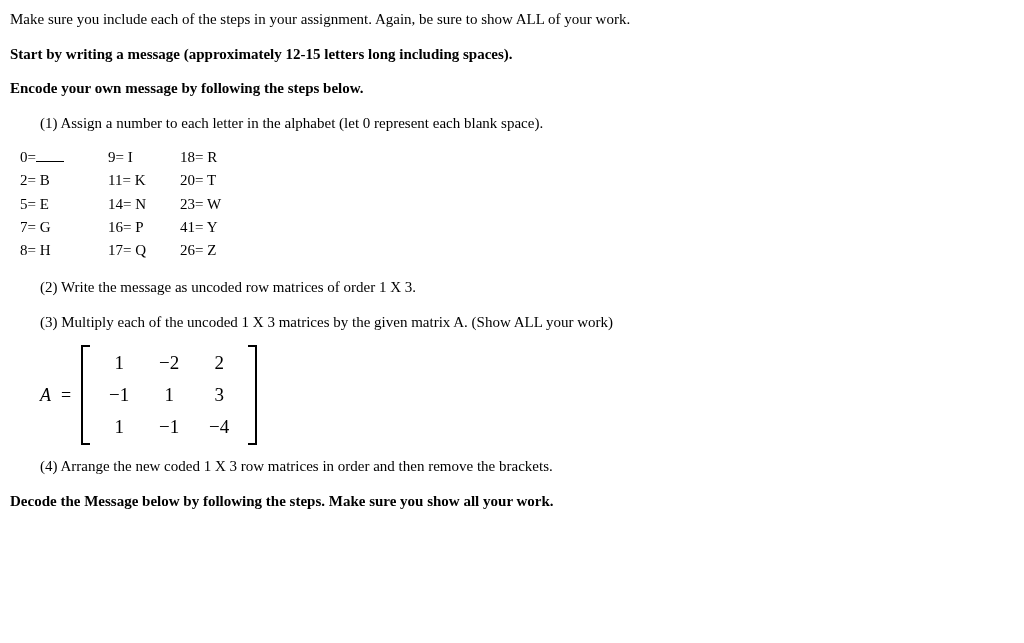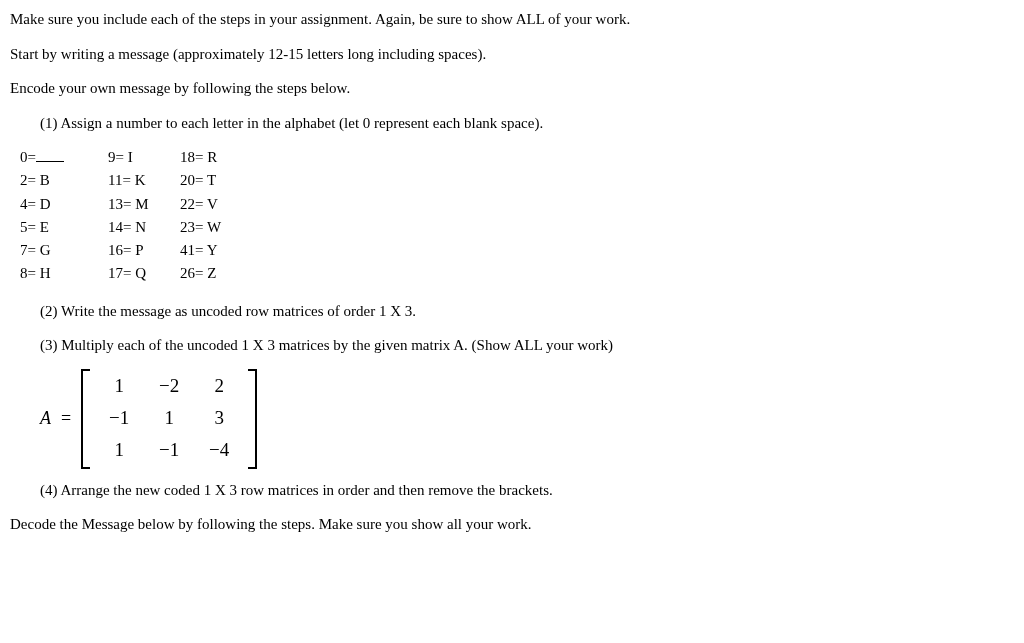--- a/index.html
+++ b/index.html
@@ -13,21 +13,21 @@
       line-height: 1.5;
       color: #000;
       background: #fff;
       width: 1024px;
       padding: 8px 10px;
     }
     .para {
       margin-bottom: 12px;
     }
     .bold {
-      font-weight: normal;
+      font-weight: bold;
     }
     .indent1 {
       padding-left: 30px;
     }
     .table-block {
       padding-left: 10px;
       margin-bottom: 14px;
       margin-top: 4px;
     }
     .row {
@@ -129,25 +129,20 @@
     <span class="col1"><span>0=</span><span class="blank"></span></span>
     <span class="col2">9= I</span>
     <span class="col3">18= R</span>
   </div>
   <div class="row">
     <span class="col1">2= B</span>
     <span class="col2">11= K</span>
     <span class="col3">20= T</span>
   </div>
   <div class="row">
-    <span class="col1">4= D</span>
-    <span class="col2">13= M</span>
-    <span class="col3">22= V</span>
-  </div>
-  <div class="row">
     <span class="col1">5= E</span>
     <span class="col2">14= N</span>
     <span class="col3">23= W</span>
   </div>
   <div class="row">
     <span class="col1">7= G</span>
     <span class="col2">16= P</span>
     <span class="col3">41= Y</span>
   </div>
   <div class="row">

